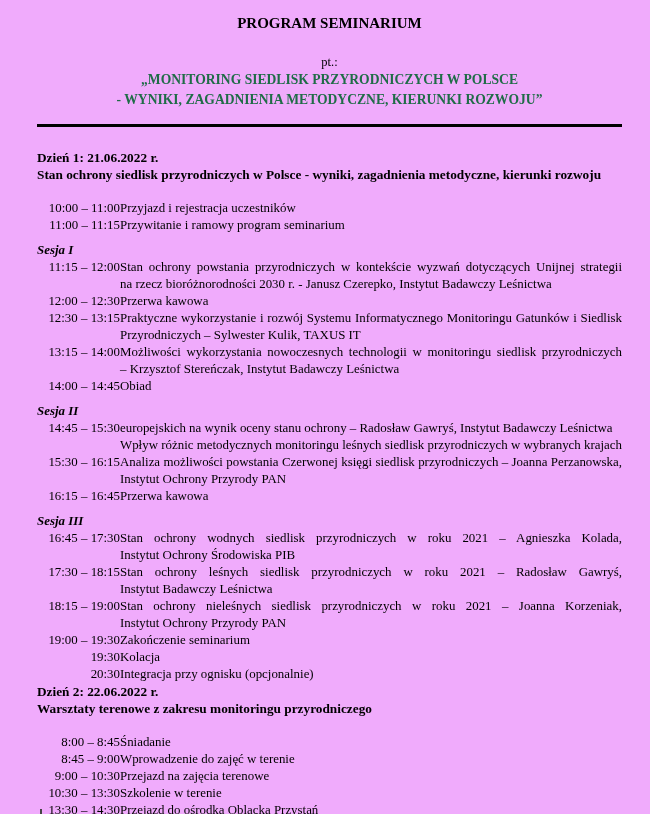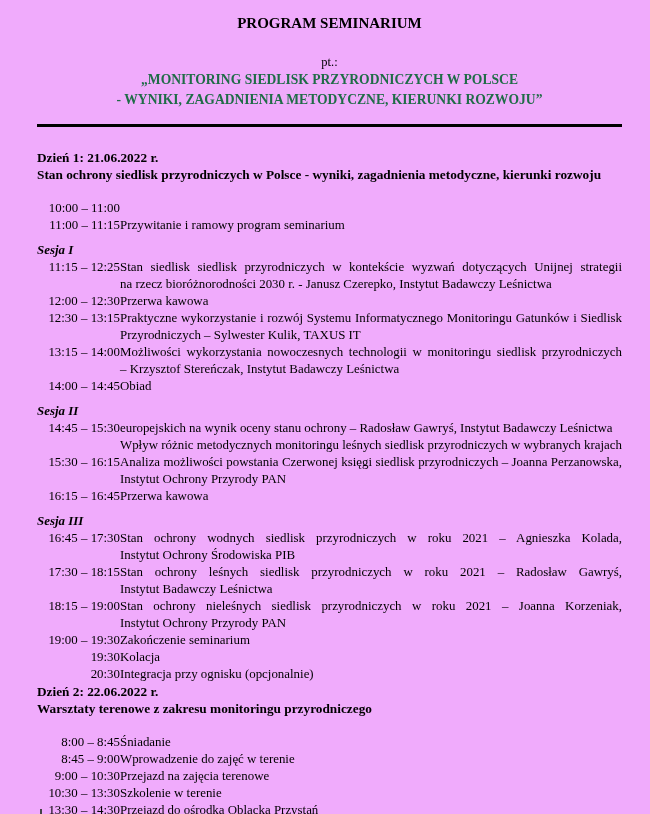--- a/index.html
+++ b/index.html
@@ -74,32 +74,35 @@
   <div class="theme-line">„MONITORING SIEDLISK PRZYRODNICZYCH W POLSCE</div>
   <div class="theme-line">- WYNIKI, ZAGADNIENIA METODYCZNE, KIERUNKI ROZWOJU”</div>
   <div class="rule"></div>
   <div id="days">
       <div class="day first">
         <div class="day-heading">Dzień 1: 21.06.2022 r.</div>
         <div class="day-subheading">Stan ochrony siedlisk przyrodniczych w Polsce - wyniki, zagadnienia metodyczne, kierunki rozwoju</div>
         <div class="rows">
           <div class="row">
             <span class="time">10:00 – 11:00</span>
+            <div class="text">
+              <div class="line">Przyjazd i rejestracja uczestników</div>
+            </div>
           </div>
           <div class="row">
             <span class="time">11:00 – 11:15</span>
             <div class="text">
               <div class="line">Przywitanie i ramowy program seminarium</div>
             </div>
           </div>
           <div class="session">Sesja I</div>
           <div class="row">
-            <span class="time">11:15 – 12:25</span>
-            <div class="text">
-              <div class="line j">Stan siedlisk siedlisk przyrodniczych w kontekście wyzwań dotyczących Unijnej strategii</div>
+            <span class="time">11:15 – 12:00</span>
+            <div class="text">
+              <div class="line j">Stan ochrony powstania przyrodniczych w kontekście wyzwań dotyczących Unijnej strategii</div>
               <div class="line">na rzecz bioróżnorodności 2030 r. - Janusz Czerepko, Instytut Badawczy Leśnictwa</div>
             </div>
           </div>
           <div class="row">
             <span class="time">12:00 – 12:30</span>
             <div class="text">
               <div class="line">Przerwa kawowa</div>
             </div>
           </div>
           <div class="row">

